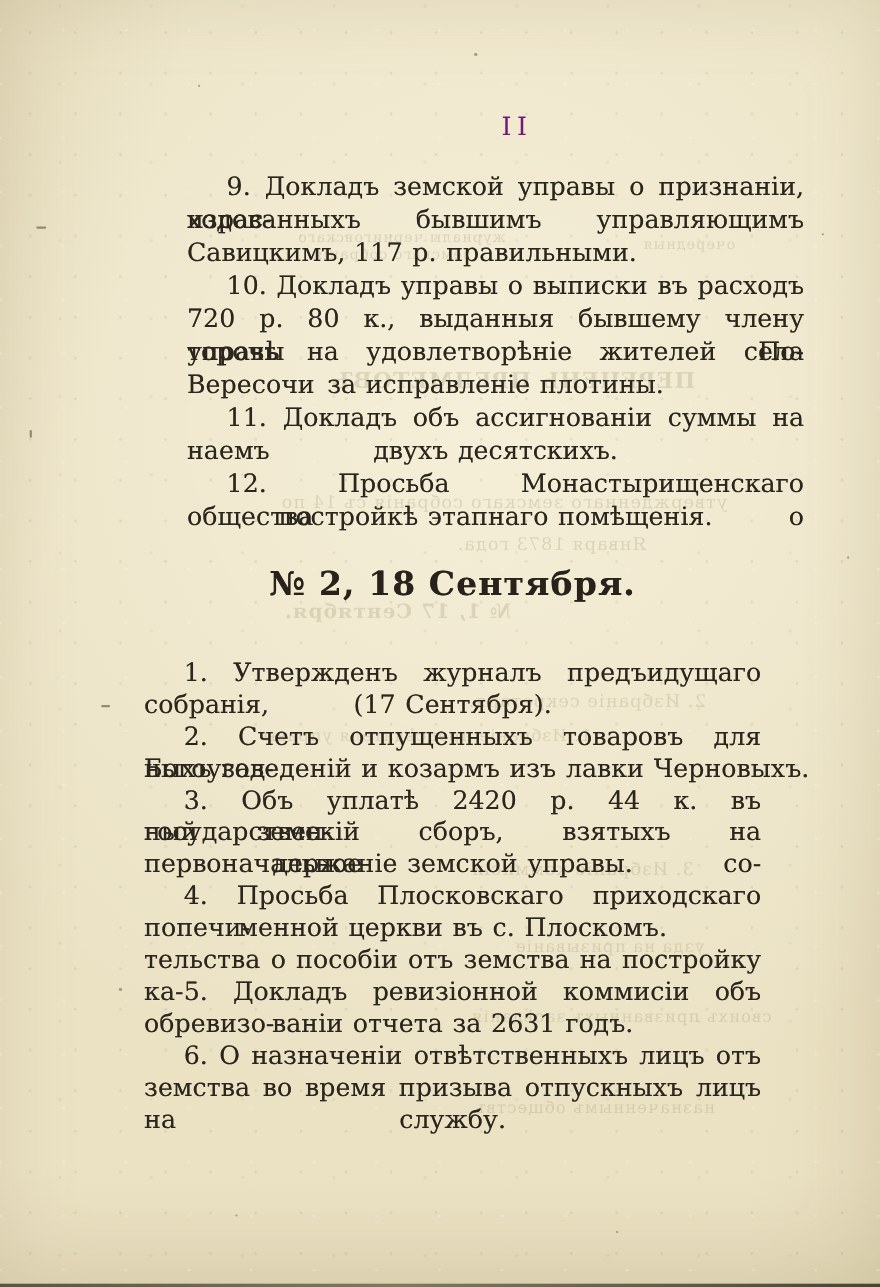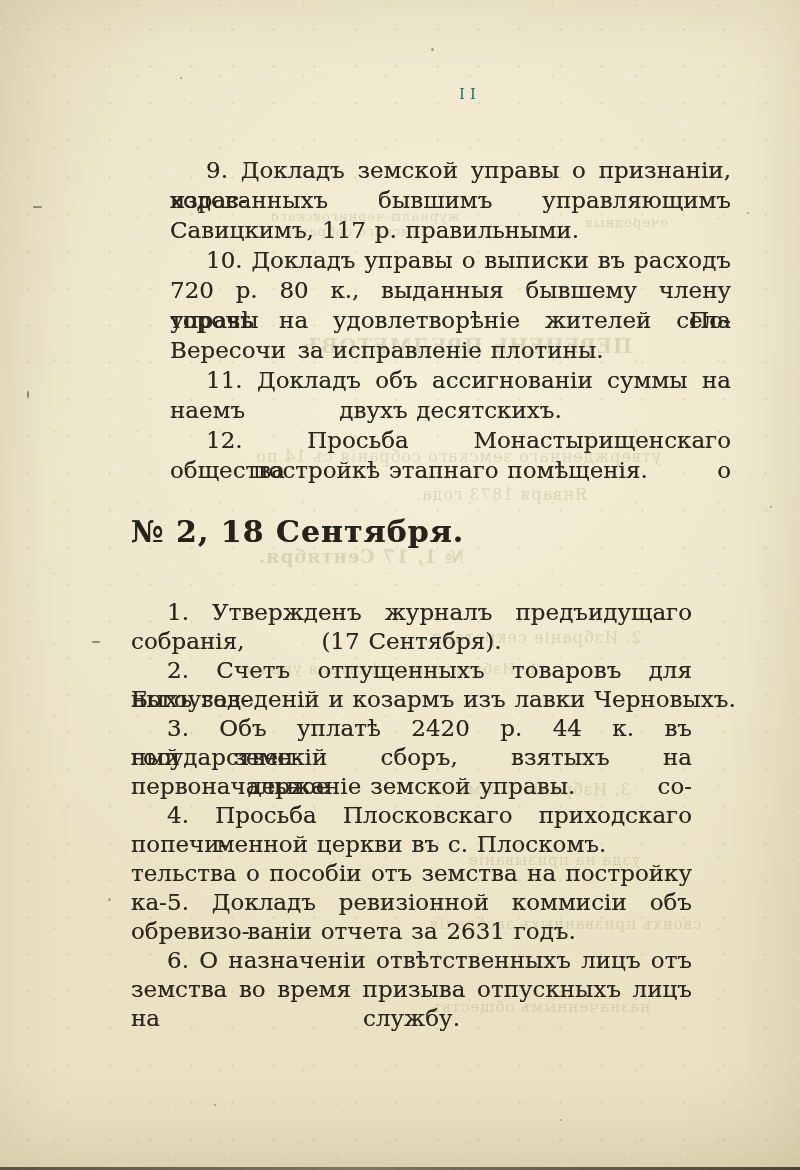--- a/index.html
+++ b/index.html
@@ -21,38 +21,38 @@
   #grain{
     position:absolute;inset:0;pointer-events:none;
     background-image:
       radial-gradient(rgba(115,100,65,0.13) 1px, transparent 1.6px),
       radial-gradient(rgba(255,255,245,0.25) 1px, transparent 1.6px),
       radial-gradient(rgba(130,115,75,0.10) 1px, transparent 2px);
     background-size: 41px 37px, 57px 49px, 83px 71px;
     background-position: 7px 11px, 29px 3px, 13px 41px;
   }
   #page-num{
-    position:absolute;left:428px;top:85px;width:84px;
-    text-align:center;font-size:15px;letter-spacing:5px;color:#0f766e;
+    position:absolute;left:428px;top:103px;width:84px;
+    text-align:center;font-size:23px;letter-spacing:5px;color:#701a75;
   }
   .block{
     position:absolute;left:131px;width:561px;
     color:#2b261d;font-size:23px;word-spacing:1.5px;
     text-shadow:0 0 0.4px rgba(43,38,29,0.55);
   }
   #block1{top:155px;margin-left:39px;}
   #block1 .line{line-height:30px;height:30px;}
   #block2{top:598px;}
   #block2 .line{line-height:29px;height:29px;}
   .line{white-space:nowrap;text-align:center;}
   .line.just{white-space:normal;text-align:justify;text-align-last:justify;}
   .line.ind{text-indent:36px;}
   #session-heading{
     position:absolute;left:131px;top:514px;width:561px;
-    font-weight:bold;font-size:30px;letter-spacing:1px;
+    text-align:center;font-weight:bold;font-size:30px;letter-spacing:1px;
     color:#27221a;text-shadow:0 0 0.5px rgba(39,34,26,0.6);
   }
   .ghost{
     position:absolute;transform:scaleX(-1);transform-origin:center;
     color:#8d8258;opacity:0.22;filter:blur(0.7px);
     white-space:nowrap;letter-spacing:1px;
   }
   .ghost.b{font-weight:bold;}
   .speck{position:absolute;background:#6b6148;border-radius:50%;opacity:0.55;}
   .dash{position:absolute;background:#57503c;opacity:0.6;border-radius:1px;}

